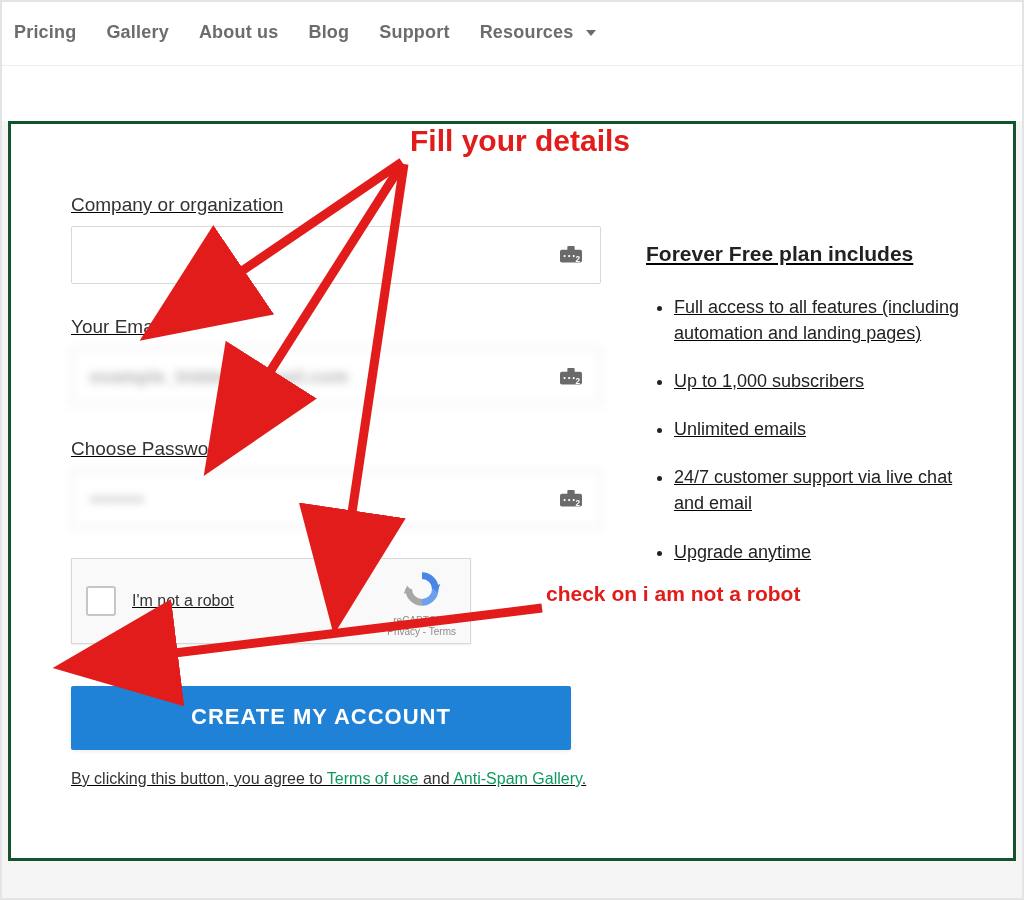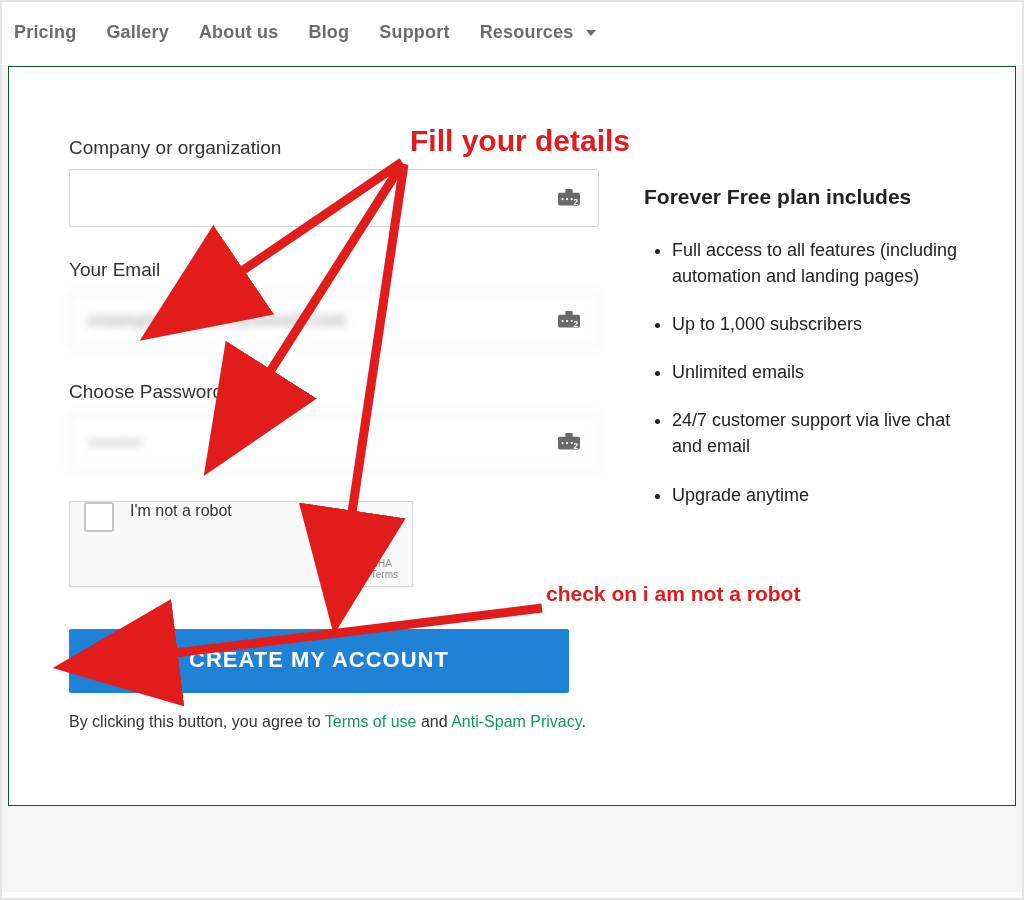--- a/index.html
+++ b/index.html
@@ -5,31 +5,31 @@
   * { box-sizing: border-box; margin: 0; padding: 0; }
   html, body { width: 1024px; height: 900px; font-family: -apple-system, "Helvetica Neue", Arial, sans-serif; background:#fff; }
   .frame { width: 1024px; height: 900px; border: 2px solid #e4e4e4; position: relative; overflow: hidden; }
   
   .topnav { display:flex; align-items:center; gap: 30px; padding: 20px 12px 22px 12px; border-bottom:1px solid #eee;text-align:center; }
   .topnav a { color:#6c6c6c; font-weight:700; font-size:18px; text-decoration:none; letter-spacing:0.2px; }
   .topnav a:last-child { display:flex; align-items:center; gap:12px; }
   .caret-down { width:0; height:0; border-left:5px solid transparent; border-right:5px solid transparent; border-top:6px solid #6c6c6c; display:inline-block; }
   
   .outer { background:#f5f5f5; height: calc(100% - 70px); padding: 0 6px 10px 6px; }
-  .panel { background:#fff; border:1px solid #14532d; min-height: 740px; padding: 0; display:flex; position:relative; }
+  .panel { background:#fff; border:3px solid #14532d; margin-top:55px; min-height: 740px; padding: 0; display:flex; position:relative;text-decoration:underline; }
   .formcol { width: 595px; padding: 70px 10px 30px 60px; }
   .sidecol { flex:1; padding: 118px 30px 30px 40px; }
   .label { font-size:19px; color:#333; margin-bottom:10px; }
   .field { position:relative; margin-bottom: 32px; }
   .input { width: 530px; height: 58px; border:1px solid #d8d8d8; border-radius:2px; padding: 0 48px 0 18px; font-size:18px; color:#777; background:#fff; }
   .pwicon { position:absolute; right:14px; top:50%; transform:translateY(-50%); width:22px; height:18px; }
   .pwicon svg { display:block; }
   .blurred { filter: blur(4px); color:#b0b0b0; font-weight:600; letter-spacing:0.5px; }
   
-  .recap { width: 344px; height: 86px; border:1px solid #d8d8d8; background:#f9f9f9; display:flex; align-items:flex-start; padding: 0 14px; position:relative; margin-top: 30px; margin-bottom: 42px; box-shadow: 0 1px 2px rgba(0,0,0,0.08);}
+  .recap { width: 400px; height: 86px; border:1px solid #d8d8d8; background:#f9f9f9; display:flex; align-items:center; padding: 0 14px; position:relative; margin-top: 30px; margin-bottom: 42px; box-shadow: 0 1px 2px rgba(0,0,0,0.08);}
   .recap .box { width:30px; height:30px; border:2px solid #c6c6c6; border-radius:3px; background:#fff; margin-right:16px; }
   .recap .txt { font-size:16px; color:#333; }
   .recap .logo { position:absolute; right:14px; top:10px; text-align:center; }
   .recap .brand { font-size:10px; color:#8c8c8c; margin-top:2px; }
   .recap .links { font-size:10px; color:#8c8c8c; }
   .recap .links a { color:#8c8c8c; text-decoration:none; }
   
   .createbtn { width: 500px; height: 62px; background:#1f82d6; color:#fff; border:none; border-radius:2px; font-size:22px; font-weight:800; letter-spacing:1px; cursor:pointer; box-shadow: 0 2px 0 #1f82d6, 0 3px 4px rgba(0,0,0,0.08); }
   .terms { margin-top: 22px; font-size:16px; color:#333; }
   .terms a { color:#0e9a5f; text-decoration:none; }
@@ -131,21 +131,21 @@
             <div class="brand">reCAPTCHA</div>
             <div class="links">
               <a href="#">Privacy</a> - <a href="#">Terms</a>
             </div>
           </div>
         </div>
 
         <button class="createbtn">CREATE MY ACCOUNT</button>
 
         <div class="terms">
-          <span>By clicking this button, you agree to </span><a href="#">Terms of use</a><span> and </span><a href="#">Anti-Spam Privacy</a><span>.</span>
+          <span>By clicking this button, you agree to </span><a href="#">Terms of use</a><span> and </span><a href="#">Anti-Spam Gallery</a><span>.</span>
         </div>
       </div>
 
       <div class="sidecol">
         <div class="side-title">Forever Free plan includes</div>
         <ul class="side-list">
           <li>Full access to all features (including automation and landing pages)</li>
           <li>Up to 1,000 subscribers</li>
           <li>Unlimited emails</li>
           <li>24/7 customer support via live chat and email</li>

